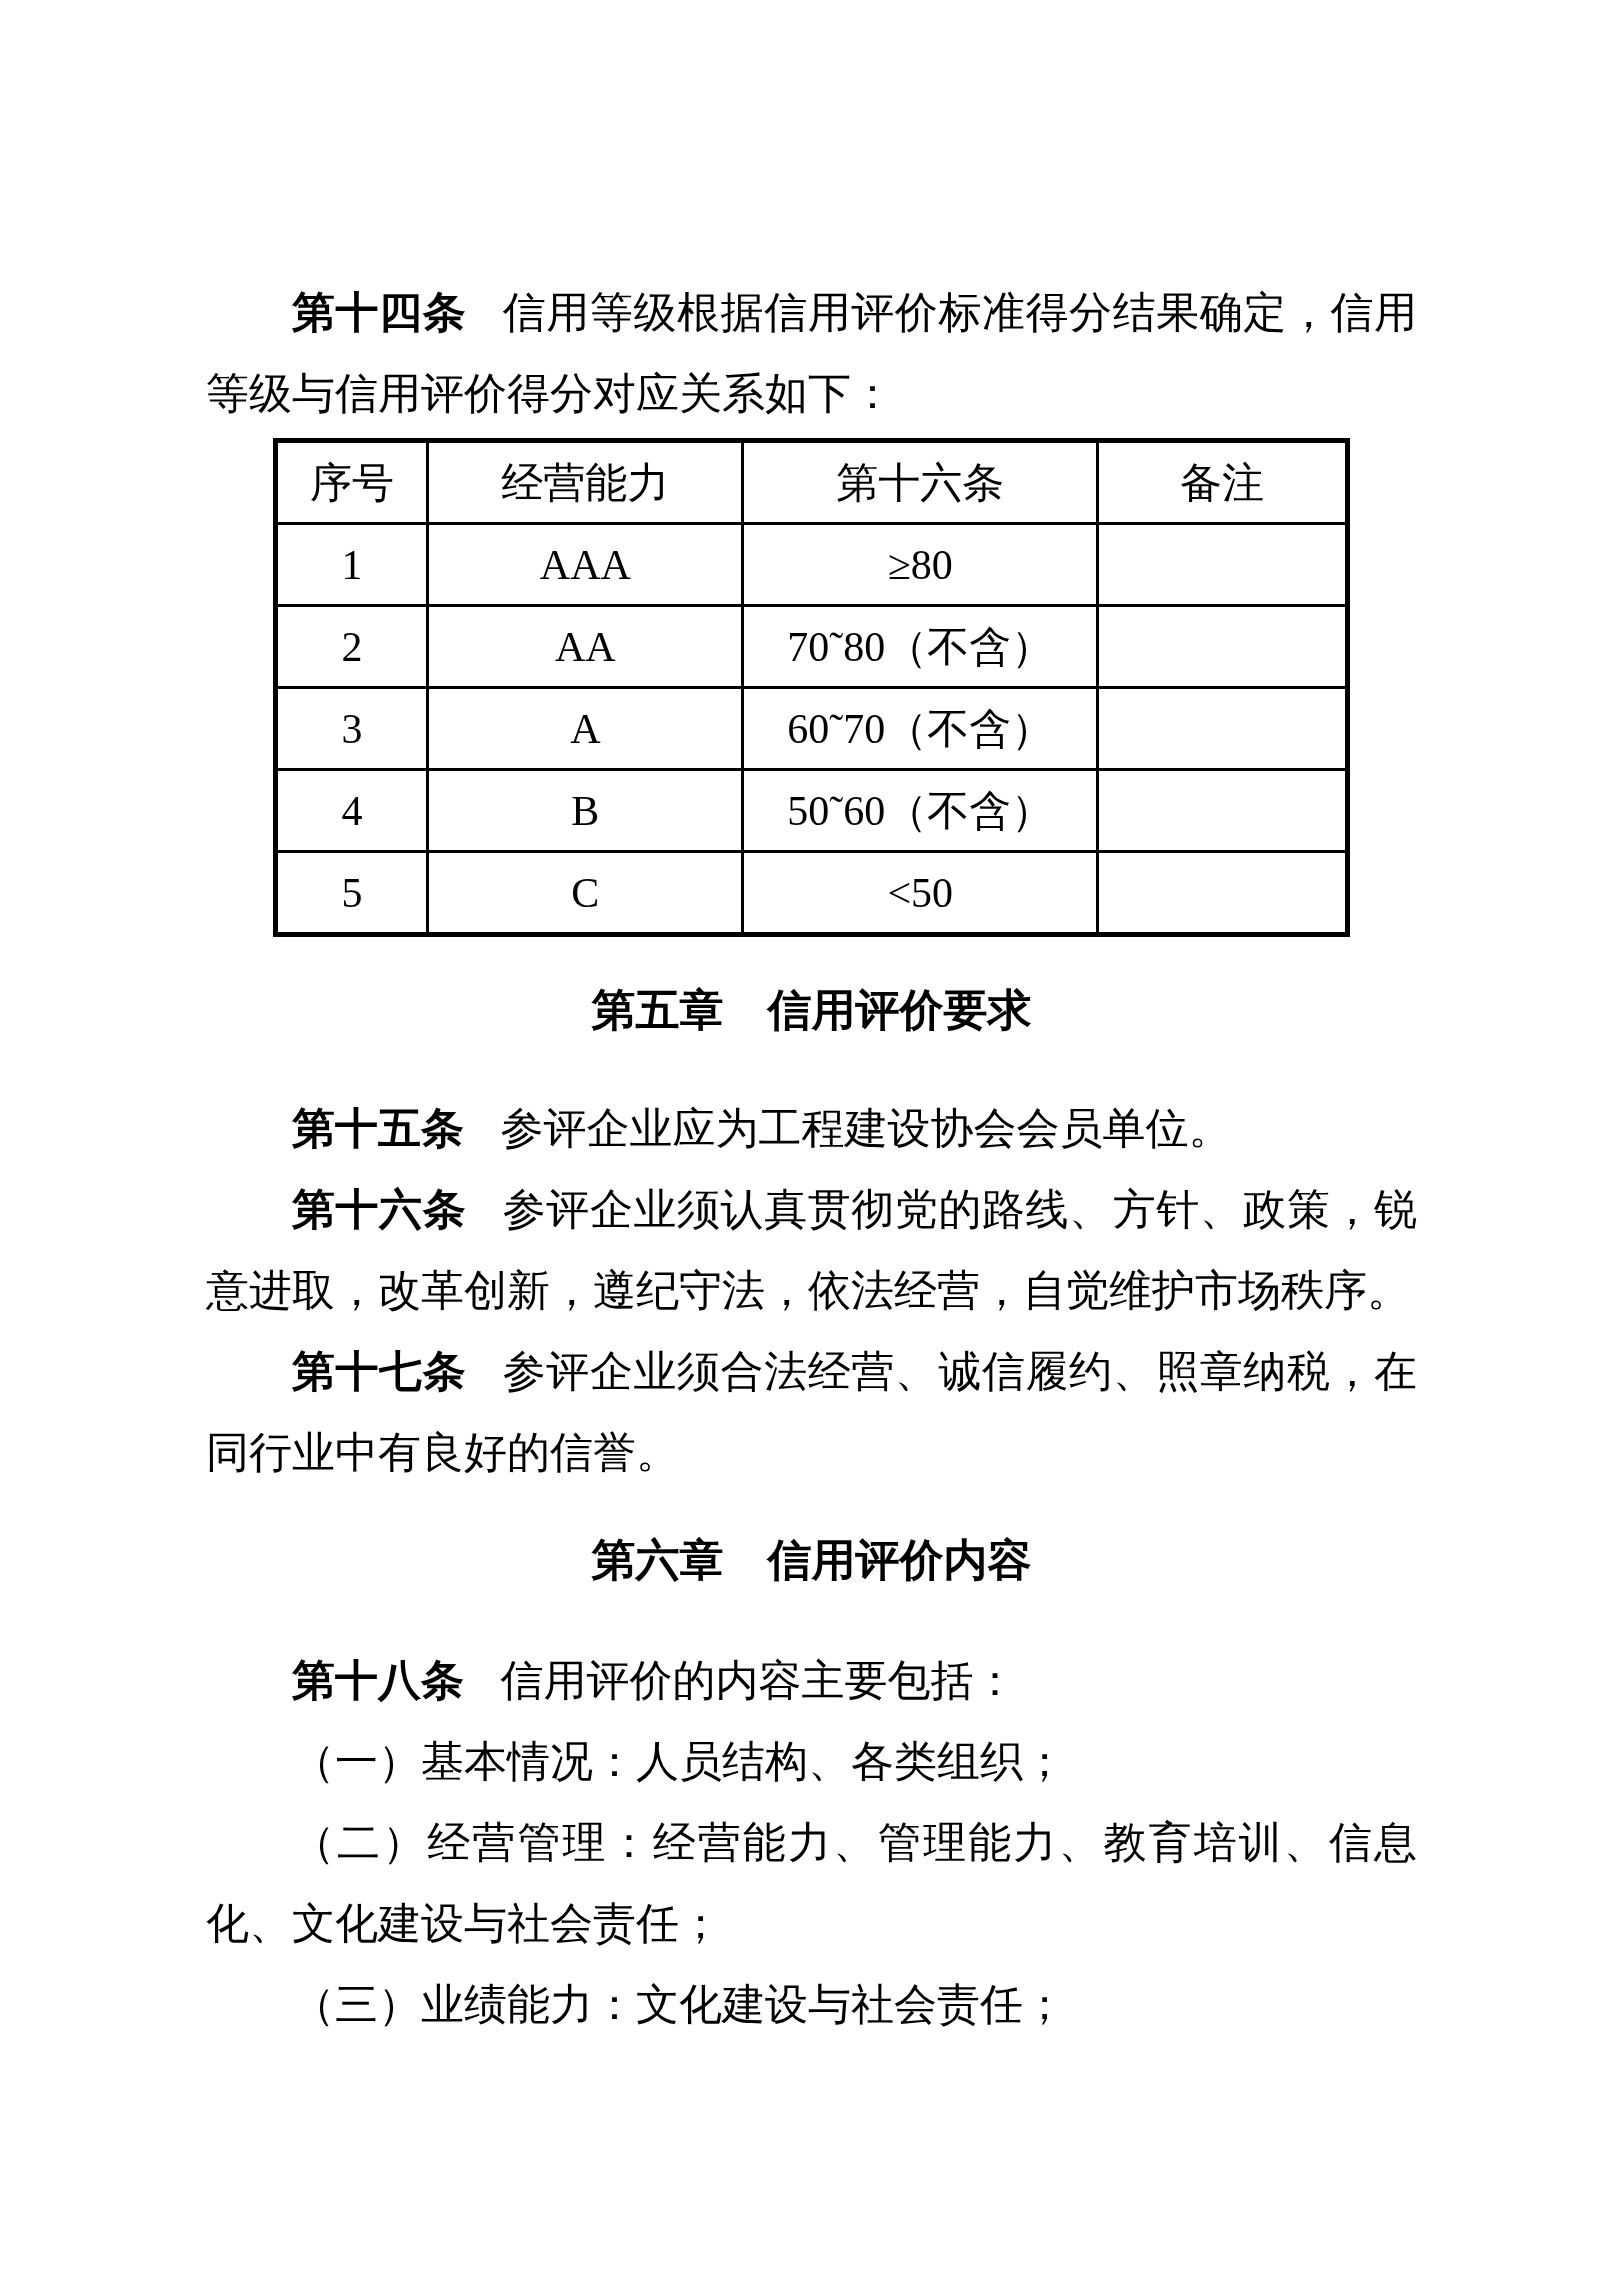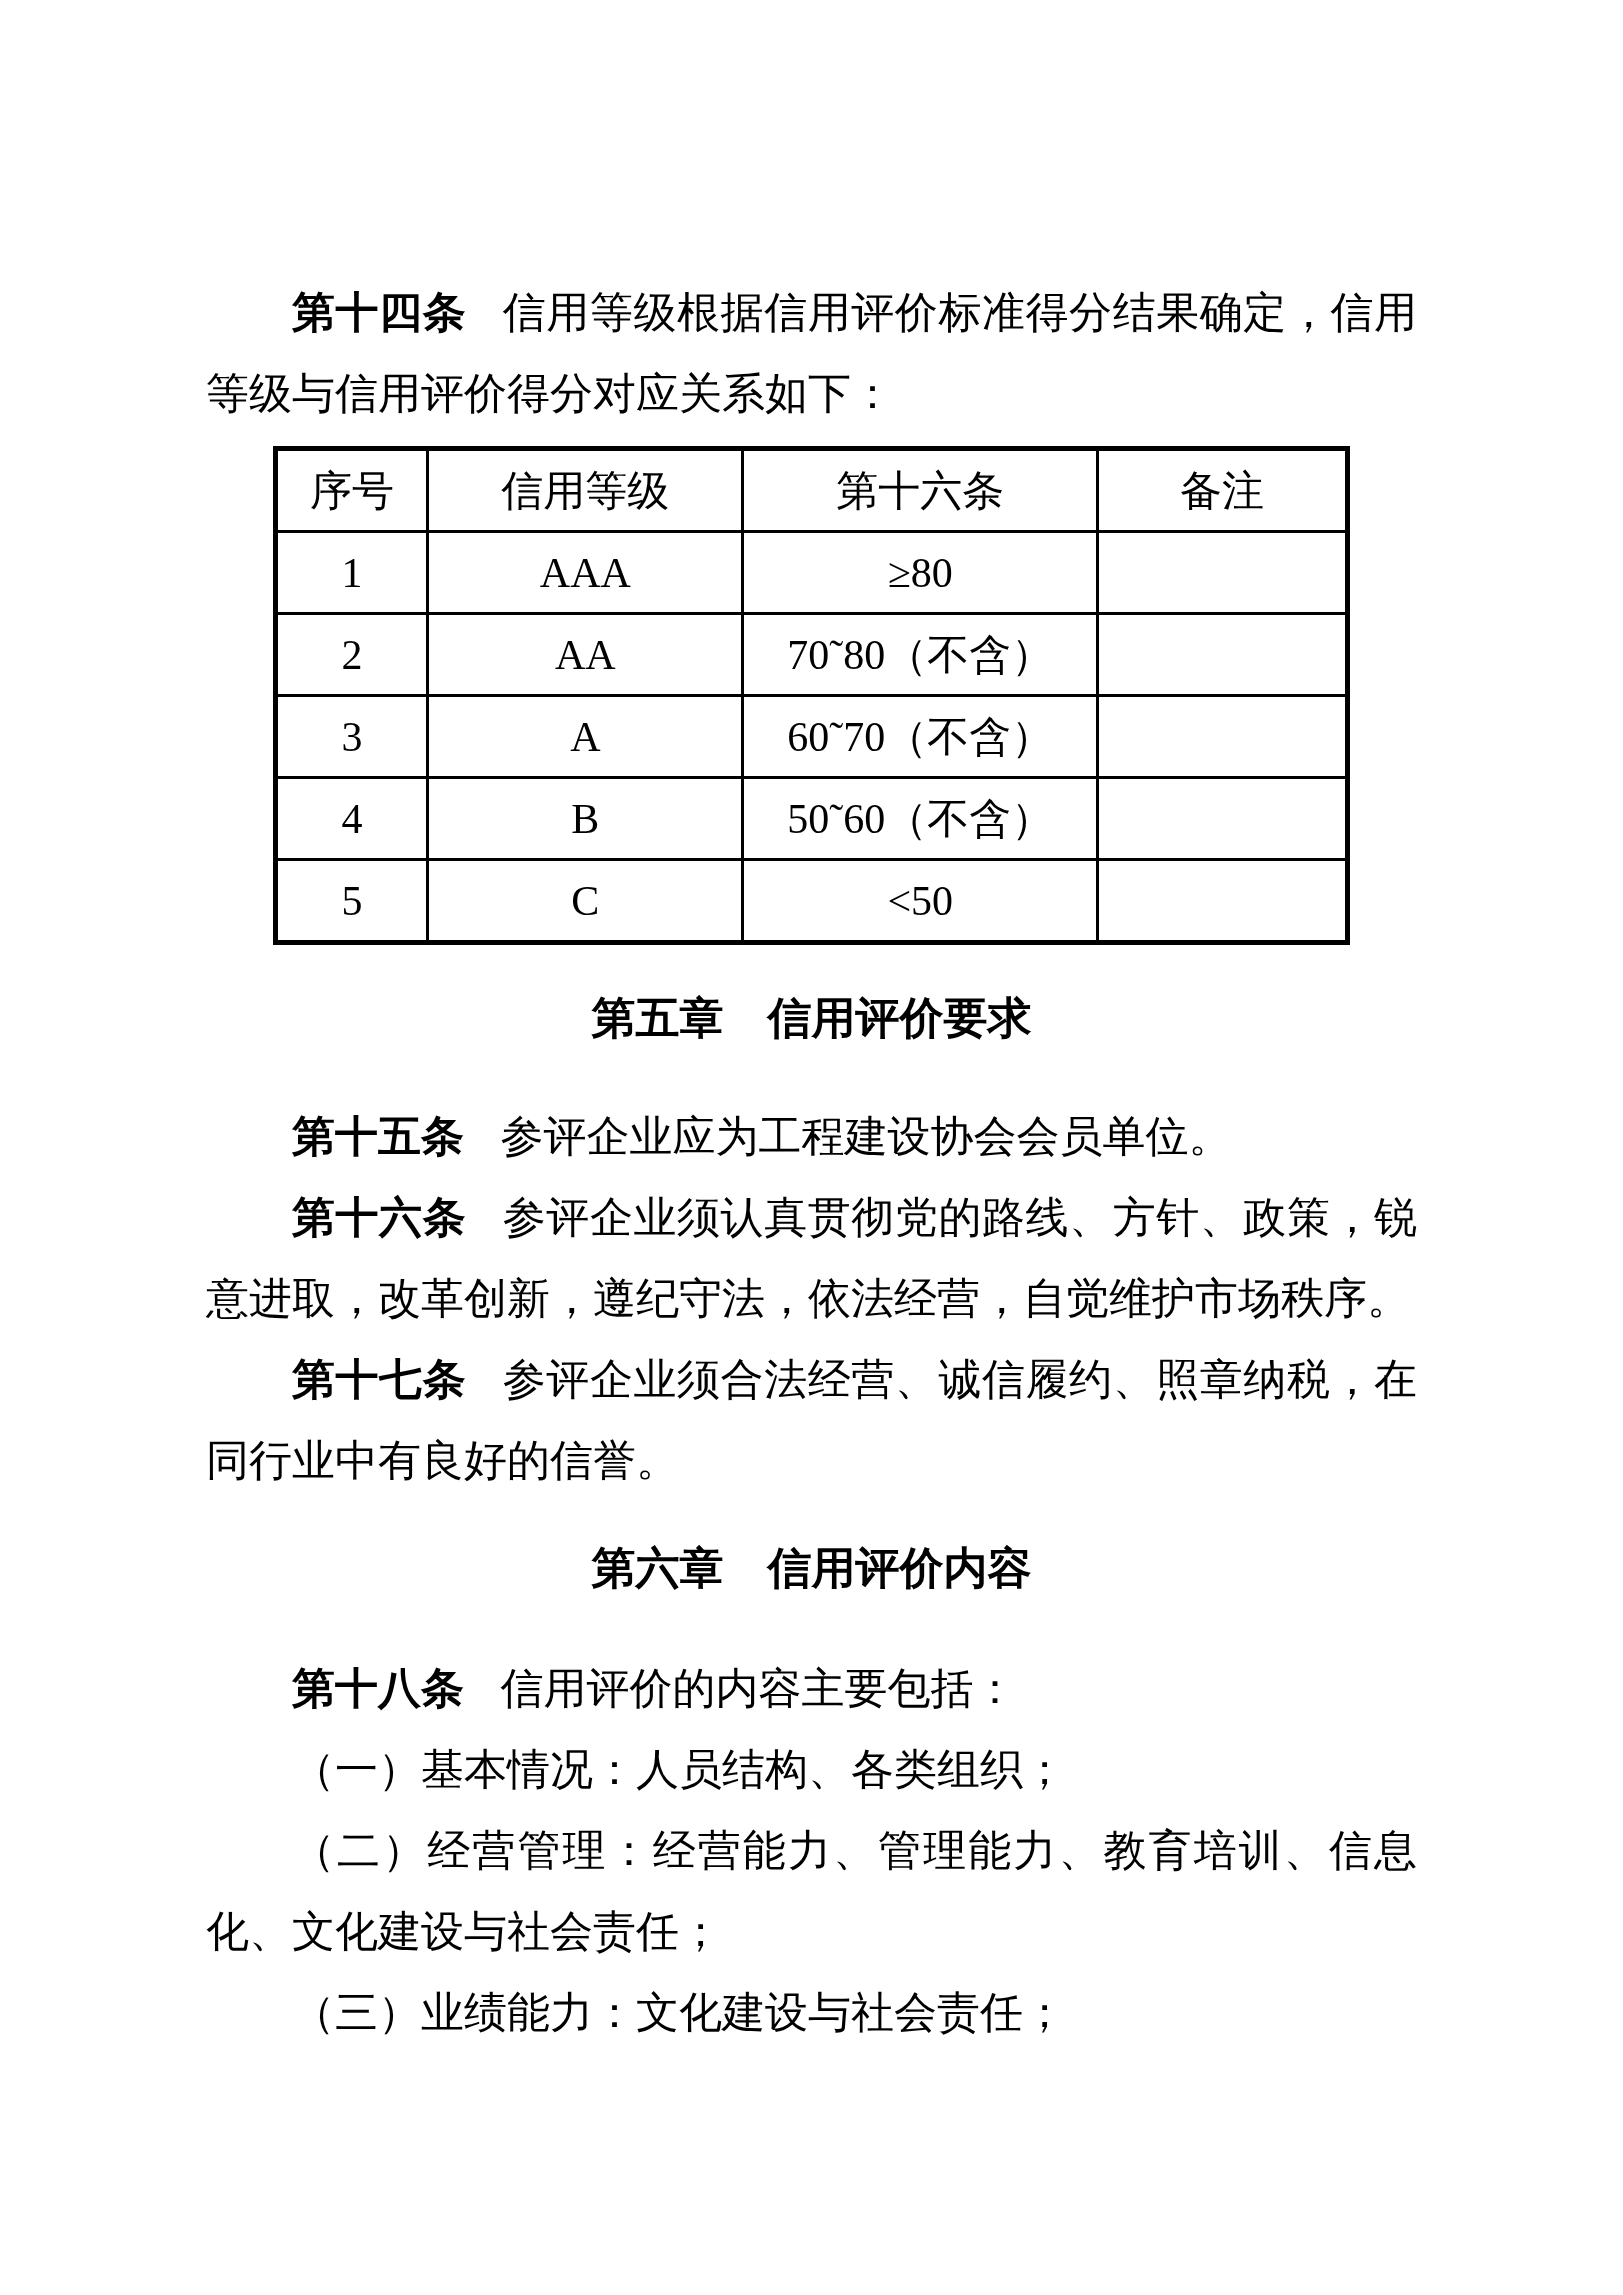--- a/index.html
+++ b/index.html
@@ -31,21 +31,21 @@
     margin: 0;
     text-align: center;
     text-indent: 0;
     font-family: Liberation Serif, serif;
     font-weight: 700;
     font-size: 44px;
     line-height: 81px;
   }
   .chapter-title.ch5 { margin-top: 33px; margin-bottom: 37px; }
   .chapter-title.ch6 { margin-top: 27px; margin-bottom: 39px; }
-  .table-wrap { width: 1077px; margin: 12px auto; }
+  .table-wrap { width: 1077px; margin: 4px auto; }
   table.rating {
     width: 100%;
     border-collapse: collapse;
     table-layout: fixed;
     border: 5.9px solid #000;
   }
   table.rating td {
     border-top: 3.9px solid #000;
     border-bottom: 3.9px solid #000;
     border-left: 3.3px solid #000;
@@ -75,21 +75,21 @@
     <table class="rating">
       <colgroup>
           <col class="c1">
           <col class="c2">
           <col class="c3">
           <col class="c4">
         </colgroup>
       <tbody>
         <tr>
           <td>序号</td>
-          <td>信用等级</td>
+          <td>经营能力</td>
           <td>第十六条</td>
           <td>备注</td>
         </tr>
         <tr>
           <td>1</td>
           <td>AAA</td>
           <td>≥80</td>
           <td></td>
         </tr>
         <tr>

